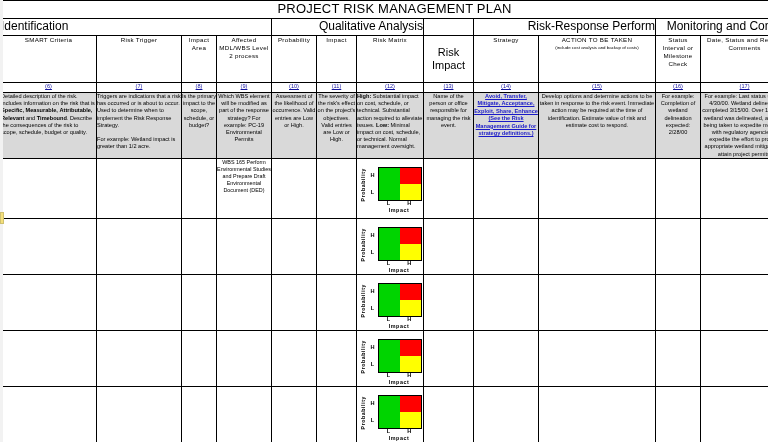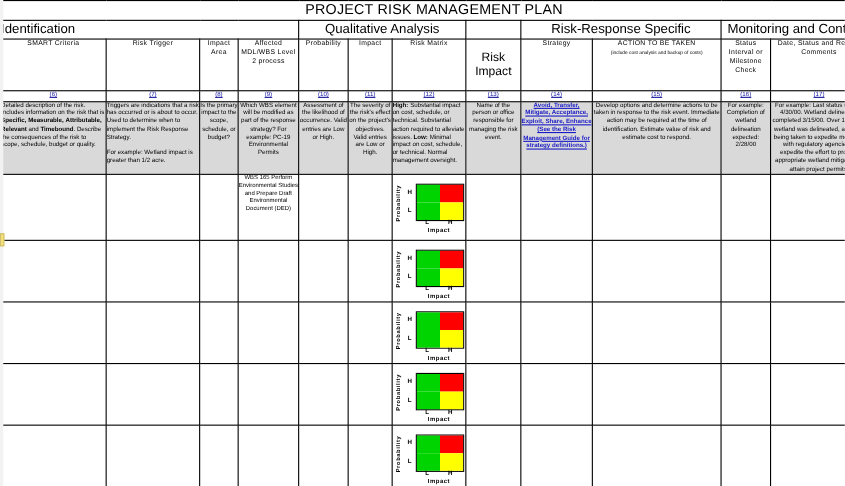--- a/index.html
+++ b/index.html
@@ -39,21 +39,21 @@
   .title-row td.edge{border-left:none;border-right:none;}
   
   .group-row td{
     height:16px;
     font-size:12px;
     background:#fff;
     border-top:1px solid #000;
     border-bottom:1px solid #000;
   }
   .group-left{ text-align:left; padding-left:4px;}
-  .group-center{ text-align:center;}
+  .group-center{ text-align:right;}
   .group-blank{border-left:1px solid #000;border-right:1px solid #000;}
   
   .colhead-row td{
     height:46px;
     text-align:center;
     vertical-align:bottom;
     font-size:6.2px;
     font-weight:bold;
     letter-spacing:.3px;
     padding:0 1px 3px 1px;
@@ -202,21 +202,21 @@
 
     <tbody>
         <tr class="title-row">
       <td class="edge" colspan="12">PROJECT RISK MANAGEMENT PLAN</td>
     </tr>
 
     <tr class="group-row">
       <td class="group-left" colspan="4">Identification</td>
       <td class="group-center" colspan="3">Qualitative Analysis</td>
       <td class="group-blank"></td>
-      <td class="group-center" colspan="2">Risk-Response Specific</td>
+      <td class="group-center" colspan="2">Risk-Response Perform</td>
       <td class="group-center" colspan="2">Monitoring and Control</td>
     </tr>
 
     <tr class="colhead-row">
       <td>SMART Criteria</td>
       <td>Risk Trigger</td>
       <td>Impact Area</td>
       <td>Affected MDL/WBS Level 2 process</td>
       <td>Probability</td>
       <td>Impact</td>

